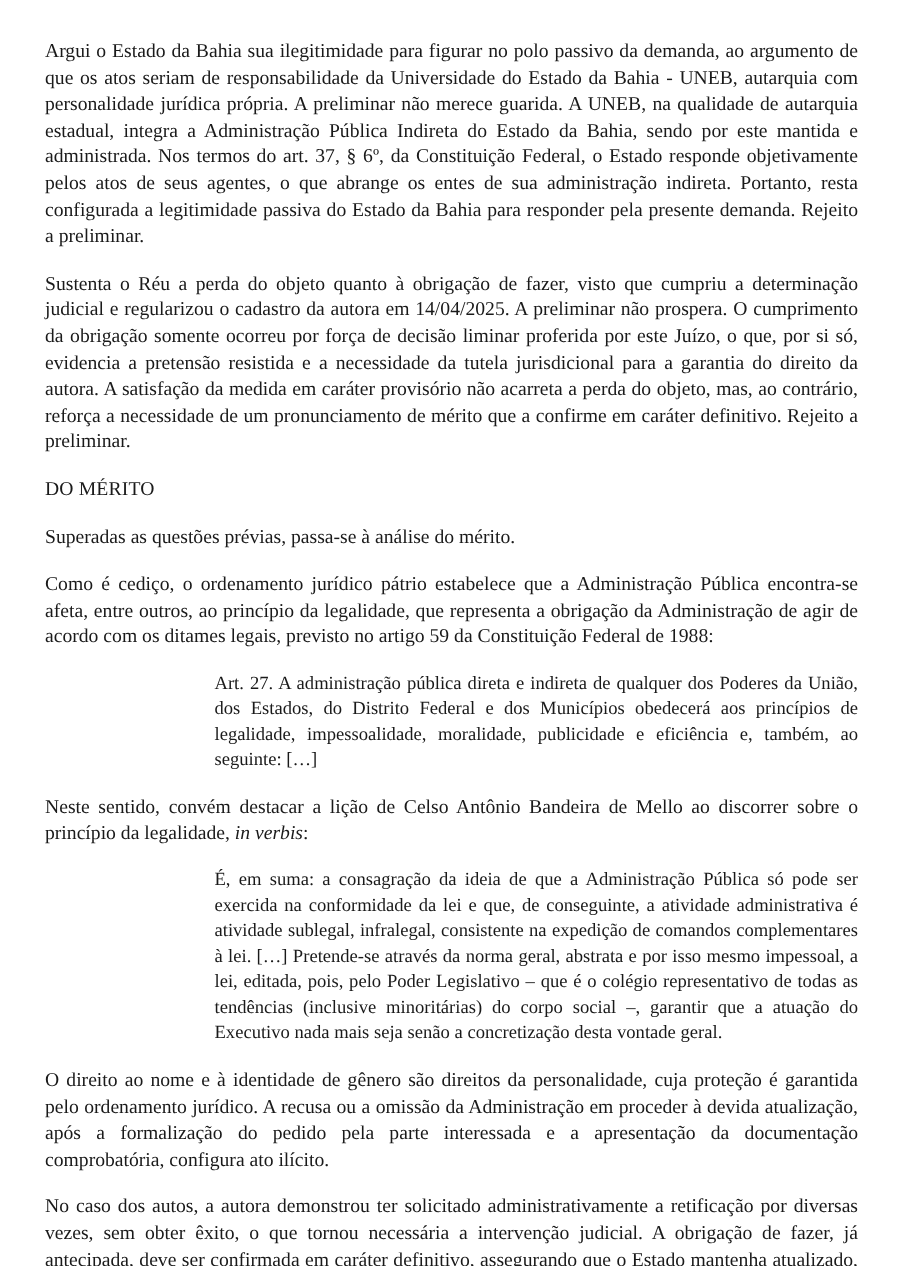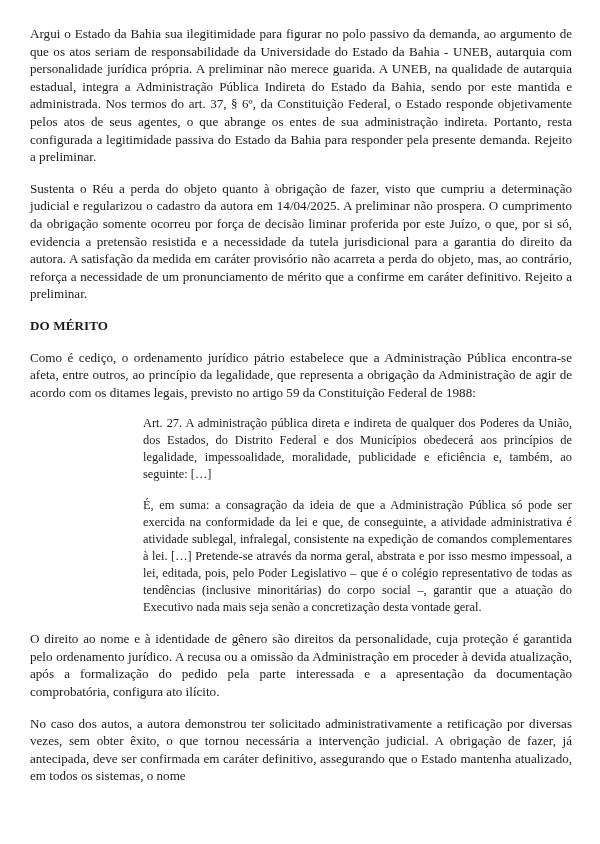--- a/index.html
+++ b/index.html
@@ -33,21 +33,21 @@
     text-justify: inter-word;
     hyphens: none;
   }
   p.para:last-child {
     margin-bottom: 0;
   }
   h2.heading {
     margin: 0 0 14px 0;
     font-size: 13.1px;
     line-height: 17.6px;
-    font-weight: bold;
+    font-weight: normal;
     text-align: left;
     letter-spacing: 0.1px;
   }
   .quote {
     margin: 0 0 14px 0;
     padding: 0;
     margin-left: 113px;
     width: 429px;
     font-size: 12.4px;
     line-height: 17.0px;
@@ -69,27 +69,31 @@
 
 <div class="page">
   <div class="doc-body">
 
     <p class="para">Argui o Estado da Bahia sua ilegitimidade para figurar no polo passivo da demanda, ao argumento de que os atos seriam de responsabilidade da Universidade do Estado da Bahia - UNEB, autarquia com personalidade jurídica própria. A preliminar não merece guarida. A UNEB, na qualidade de autarquia estadual, integra a Administração Pública Indireta do Estado da Bahia, sendo por este mantida e administrada. Nos termos do art. 37, § 6º, da Constituição Federal, o Estado responde objetivamente pelos atos de seus agentes, o que abrange os entes de sua administração indireta. Portanto, resta configurada a legitimidade passiva do Estado da Bahia para responder pela presente demanda. Rejeito a preliminar.</p>
 
     <p class="para">Sustenta o Réu a perda do objeto quanto à obrigação de fazer, visto que cumpriu a determinação judicial e regularizou o cadastro da autora em 14/04/2025. A preliminar não prospera. O cumprimento da obrigação somente ocorreu por força de decisão liminar proferida por este Juízo, o que, por si só, evidencia a pretensão resistida e a necessidade da tutela jurisdicional para a garantia do direito da autora. A satisfação da medida em caráter provisório não acarreta a perda do objeto, mas, ao contrário, reforça a necessidade de um pronunciamento de mérito que a confirme em caráter definitivo. Rejeito a preliminar.</p>
 
     <h2 class="heading">DO MÉRITO</h2>
 
+    <p class="para">Superadas as questões prévias, passa-se à análise do mérito.</p>
 
     <p class="para">Como é cediço, o ordenamento jurídico pátrio estabelece que a Administração Pública encontra-se afeta, entre outros, ao princípio da legalidade, que representa a obrigação da Administração de agir de acordo com os ditames legais, previsto no artigo 59 da Constituição Federal de 1988:</p>
 
     <blockquote class="quote">
       <p>Art. 27. A administração pública direta e indireta de qualquer dos Poderes da União, dos Estados, do Distrito Federal e dos Municípios obedecerá aos princípios de legalidade, impessoalidade, moralidade, publicidade e eficiência e, também, ao seguinte: […]</p>
     </blockquote>
 
+    <p class="para">
+      <span>Neste sentido, convém destacar a lição de Celso Antônio Bandeira de Mello ao discorrer sobre o princípio da legalidade, </span><span class="italic">in verbis</span><span>:</span>
+    </p>
 
     <blockquote class="quote">
       <p>É, em suma: a consagração da ideia de que a Administração Pública só pode ser exercida na conformidade da lei e que, de conseguinte, a atividade administrativa é atividade sublegal, infralegal, consistente na expedição de comandos complementares à lei. […] Pretende-se através da norma geral, abstrata e por isso mesmo impessoal, a lei, editada, pois, pelo Poder Legislativo – que é o colégio representativo de todas as tendências (inclusive minoritárias) do corpo social –, garantir que a atuação do Executivo nada mais seja senão a concretização desta vontade geral.</p>
     </blockquote>
 
     <p class="para">O direito ao nome e à identidade de gênero são direitos da personalidade, cuja proteção é garantida pelo ordenamento jurídico. A recusa ou a omissão da Administração em proceder à devida atualização, após a formalização do pedido pela parte interessada e a apresentação da documentação comprobatória, configura ato ilícito.</p>
 
     <p class="para lastpara">
       <span>No caso dos autos, a autora demonstrou ter solicitado administrativamente a retificação por diversas vezes, sem obter êxito, o que tornou necessária a intervenção judicial. A obrigação de fazer, já antecipada, deve ser confirmada em caráter definitivo, assegurando que o Estado mantenha atualizado, em todos os sistemas, o nome</span>
     </p>

